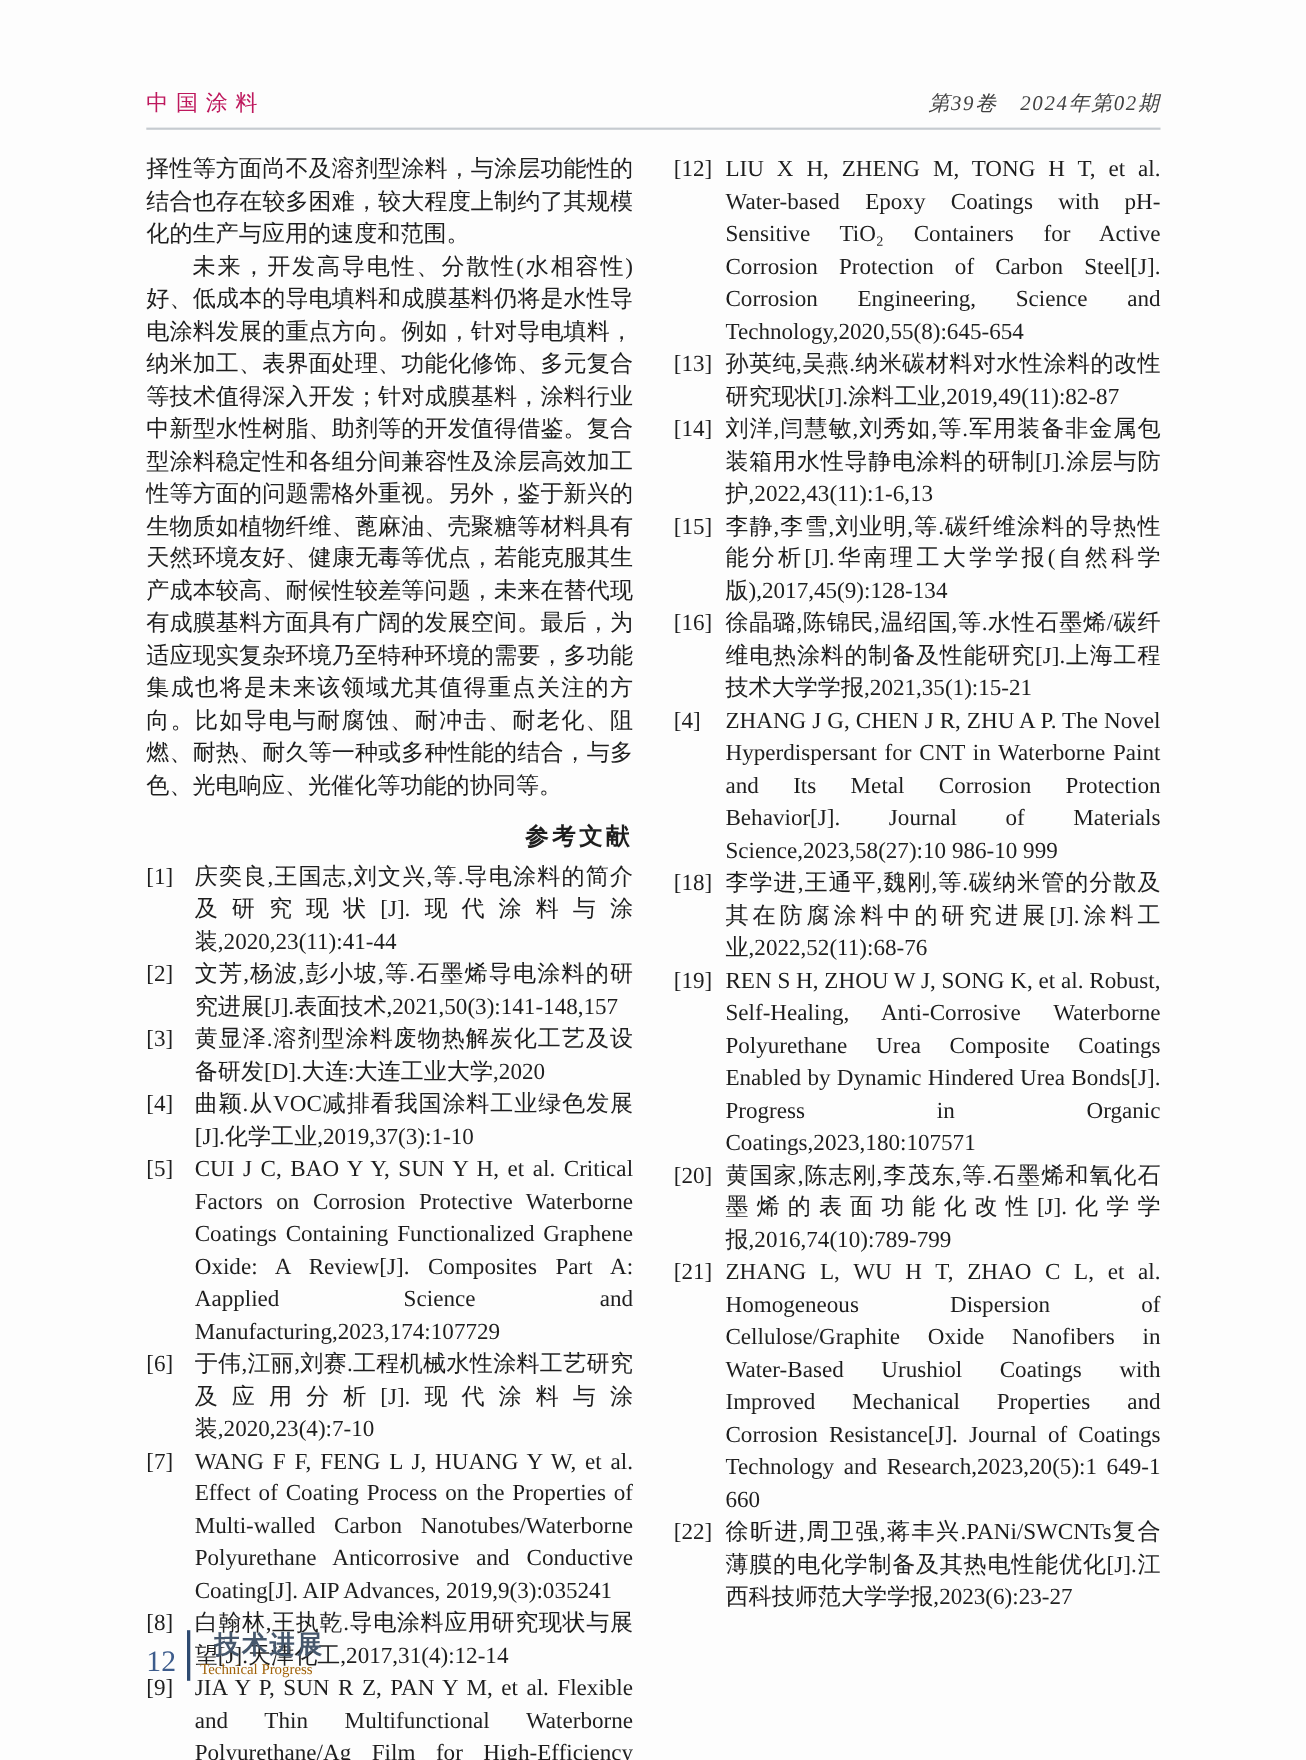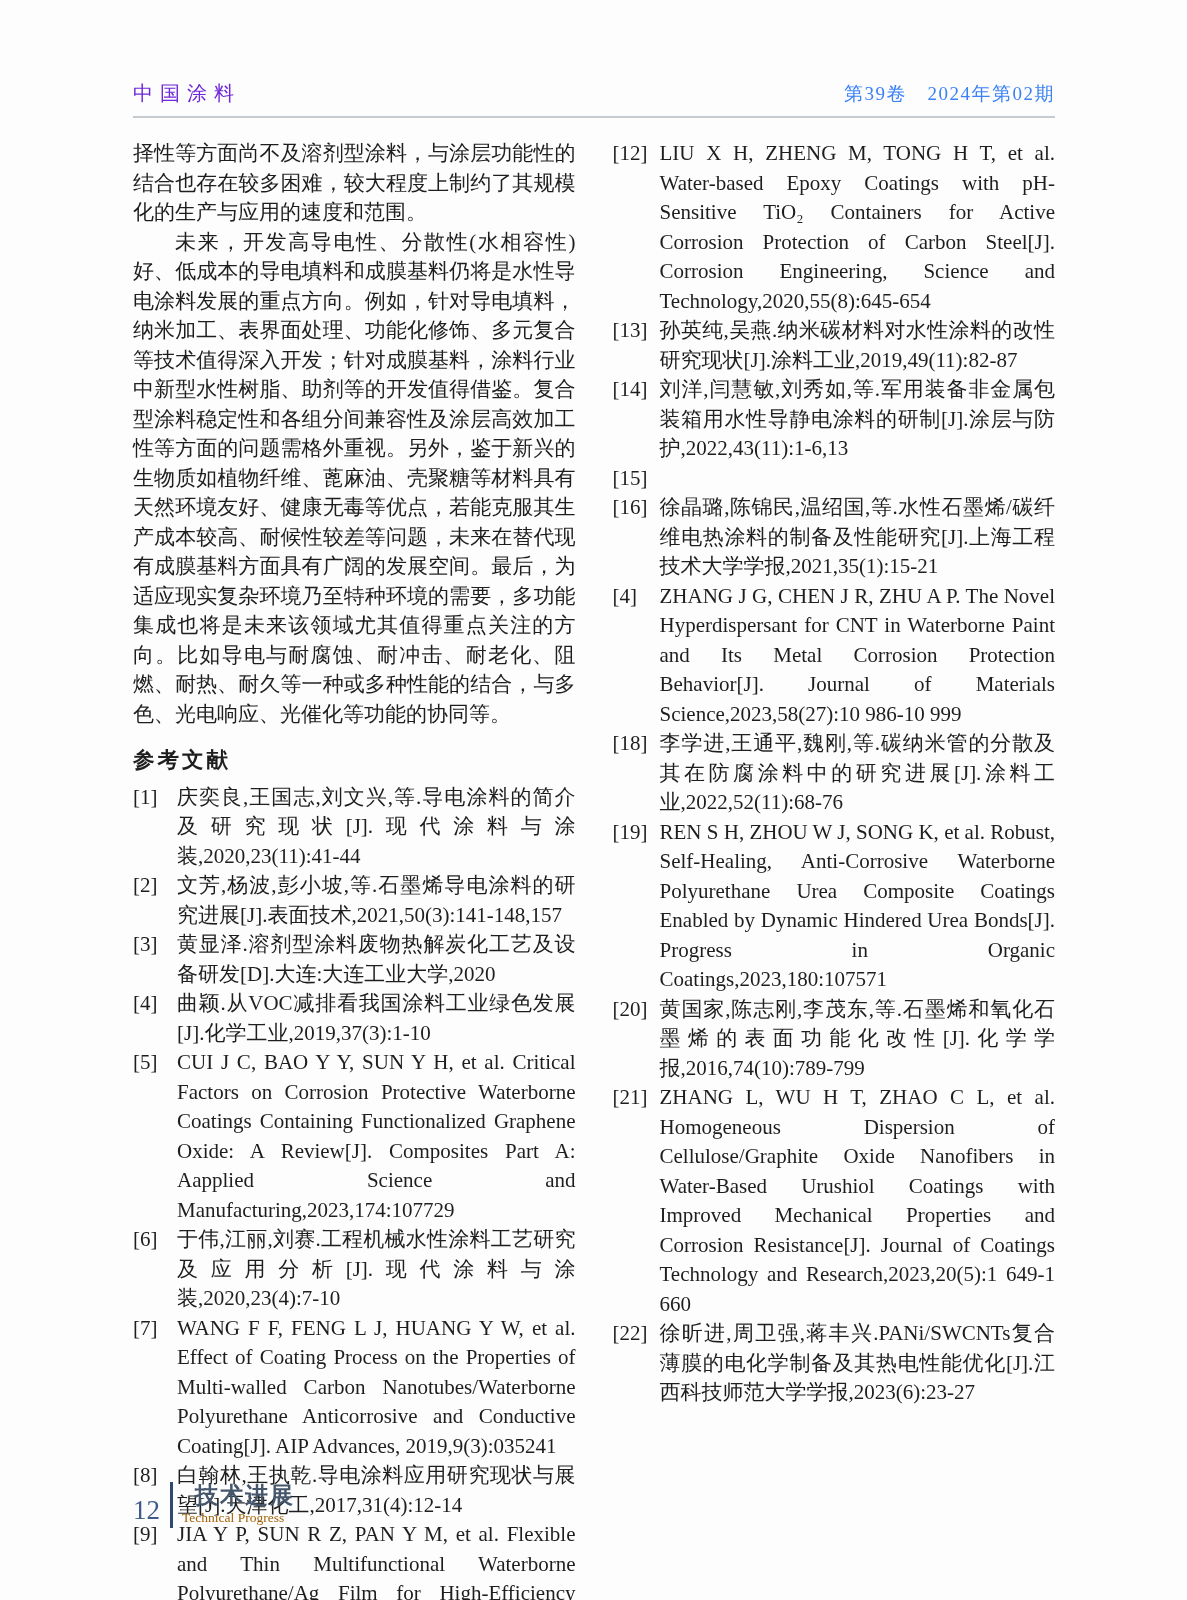--- a/index.html
+++ b/index.html
@@ -16,41 +16,42 @@
 
   .header {
     display: flex;
     justify-content: space-between;
     align-items: flex-end;
     padding-bottom: 9px;
     border-bottom: 2px solid #c6cbd0;
   }
   .journal-title {
     font-size: 20px;
-    color: #6d28d9;
+    color: #be185d;
     letter-spacing: 7px;
   }
   .issue-info {
     font-size: 19px;
-    color: #3b82f6;
+    color: #404040;
     letter-spacing: 1.5px;
+    font-style: italic;
   }
 
   .columns { display: flex; gap: 37px; margin-top: 21px; }
   .col {
     width: 443px;
     font-size: 21px;
     line-height: 29.5px;
     text-align: justify;
   }
   .col p { margin: 0; }
   p.indented { text-indent: 2em; }
 
   .ref-heading {
-    text-align: left;
+    text-align: right;
     font-weight: bold;
     font-size: 21.5px;
     margin: 17px 0 7px 0;
     letter-spacing: 3px;
   }
 
   ul.refs { list-style: none; margin: 0; padding: 0; }
   li.ref { display: flex; }
   .refs-left .ref-num { flex: 0 0 44px; }
   .refs-right .ref-num { flex: 0 0 47px; }
@@ -155,20 +156,21 @@
         <li class="ref">
           <span class="ref-num">[13]</span>
           <span class="ref-text">孙英纯,吴燕.纳米碳材料对水性涂料的改性研究现状[J].涂料工业,2019,49(11):82-87</span>
         </li>
         <li class="ref">
           <span class="ref-num">[14]</span>
           <span class="ref-text">刘洋,闫慧敏,刘秀如,等.军用装备非金属包装箱用水性导静电涂料的研制[J].涂层与防护,2022,43(11):1-6,13</span>
         </li>
         <li class="ref">
           <span class="ref-num">[15]</span>
+          <span class="ref-text">李静,李雪,刘业明,等.碳纤维涂料的导热性能分析[J].华南理工大学学报(自然科学版),2017,45(9):128-134</span>
         </li>
         <li class="ref">
           <span class="ref-num">[16]</span>
           <span class="ref-text">徐晶璐,陈锦民,温绍国,等.水性石墨烯/碳纤维电热涂料的制备及性能研究[J].上海工程技术大学学报,2021,35(1):15-21</span>
         </li>
         <li class="ref">
           <span class="ref-num">[4]</span>
           <span class="ref-text">ZHANG J G, CHEN J R, ZHU A P. The Novel Hyperdispersant for CNT in Waterborne Paint and Its Metal Corrosion Protection Behavior[J]. Journal of Materials Science,2023,58(27):10 986-10 999</span>
         </li>
         <li class="ref">

